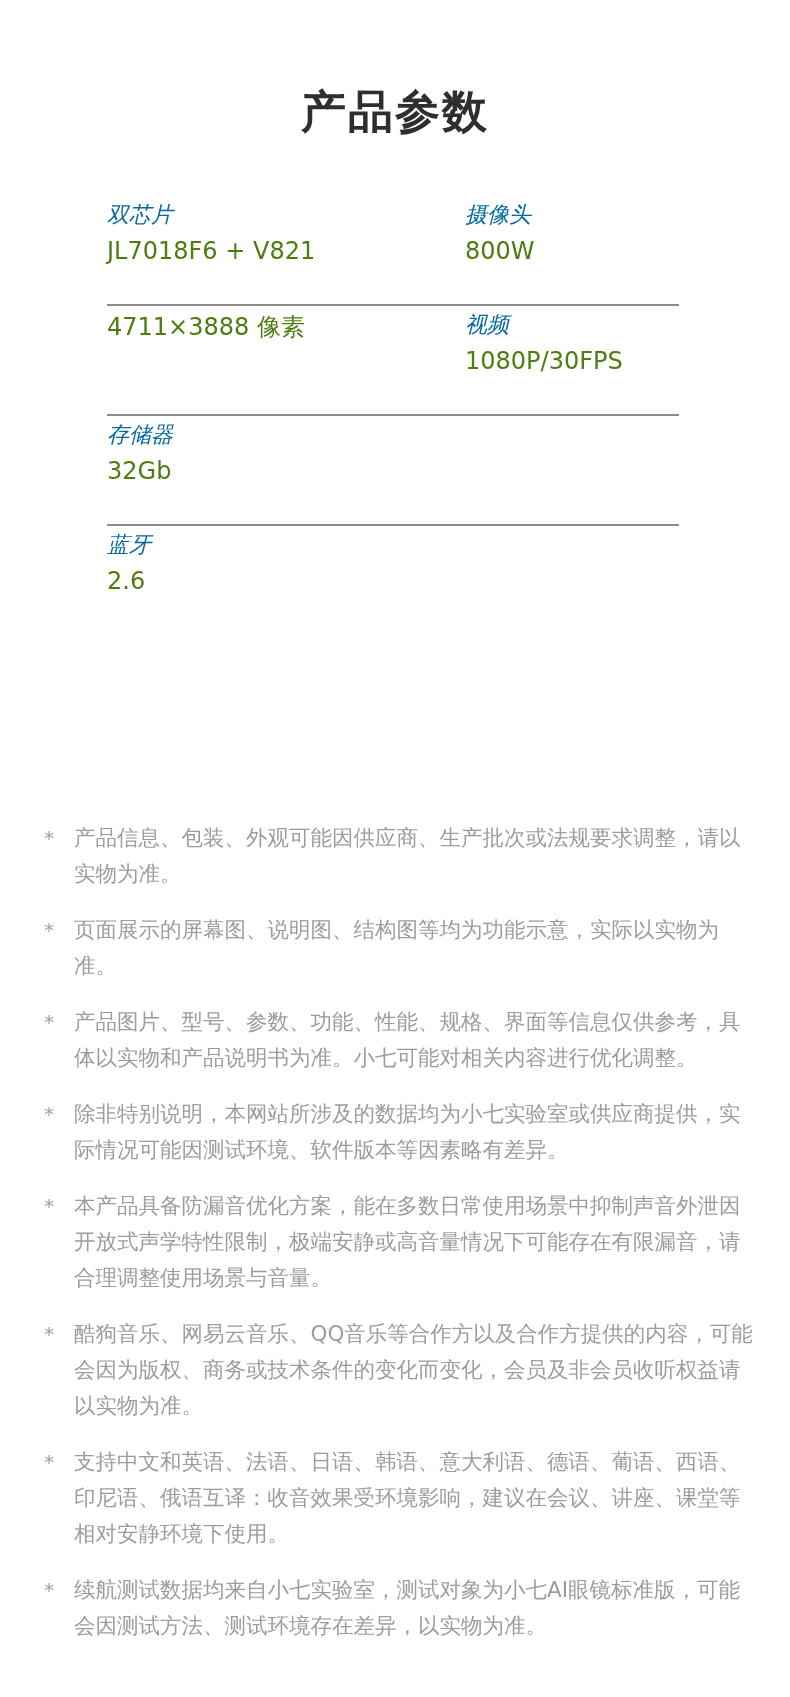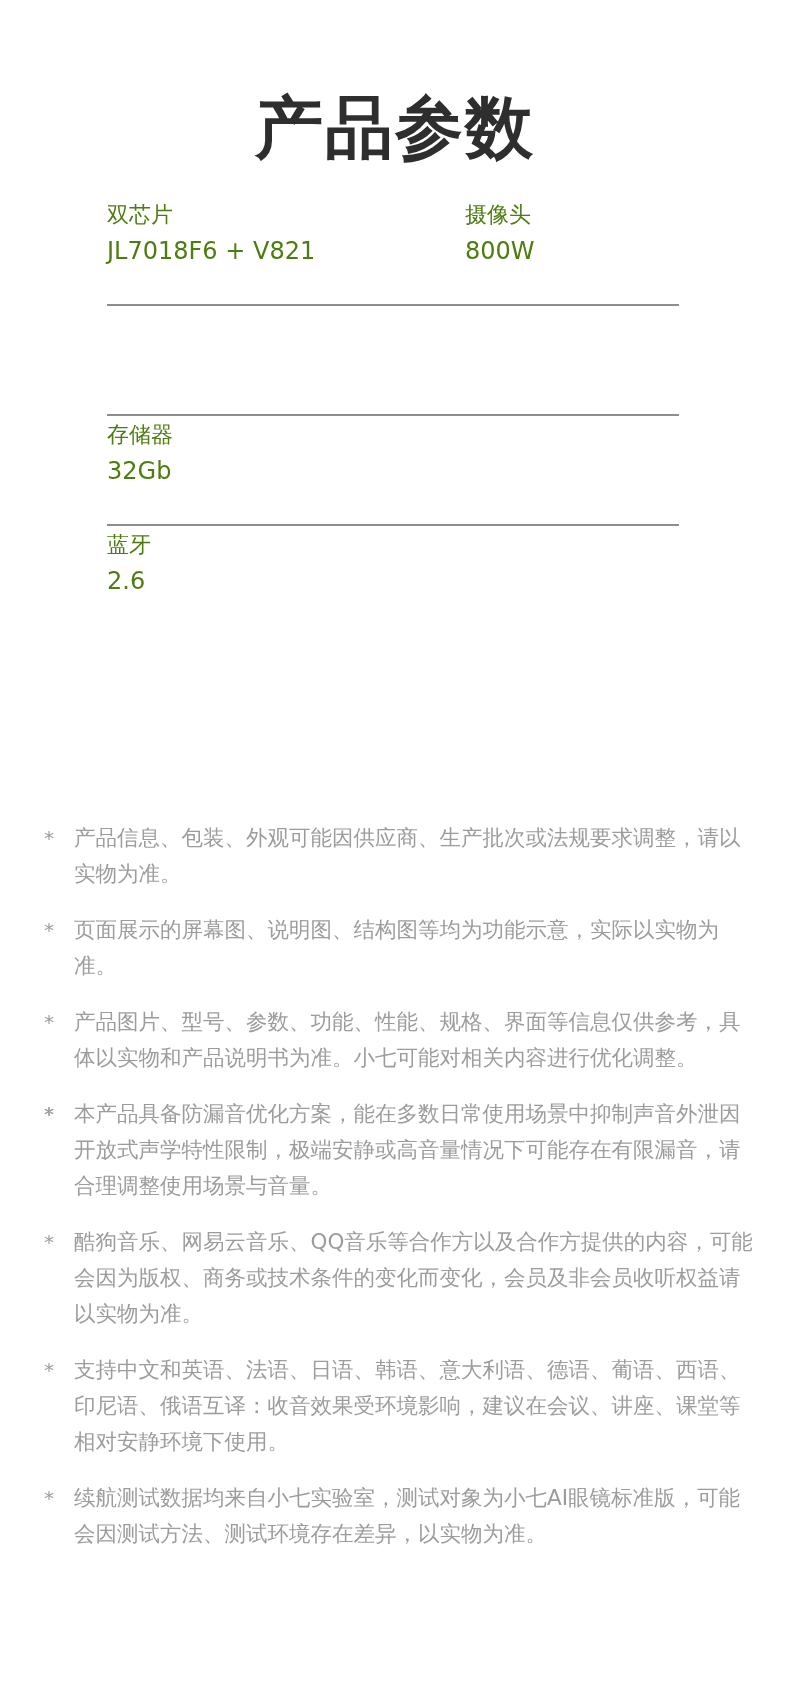--- a/index.html
+++ b/index.html
@@ -14,21 +14,21 @@
       overflow: hidden;
       font-family: "DejaVu Sans", "Liberation Sans", sans-serif;
       color: #2b2b2b;
     }
     .page-title {
       position: absolute;
       left: 0;
       top: 42px;
       width: 790px;
       text-align: center;
-      font-size: 68px;
+      font-size: 45px;
       font-weight: bold;
       color: #2e2e2e;
       letter-spacing: 2px;
       line-height: 80px;
     }
     .spec-table {
       position: absolute;
       left: 107px;
       top: 196px;
       width: 572px;
@@ -44,23 +44,24 @@
     .spec-cell {
       position: absolute;
       top: 0;
     }
     .spec-cell.left { left: 0; }
     .spec-cell.right { left: 358px; }
     .spec-label {
       display: block;
       font-size: 22px;
       line-height: 30px;
-      color: #4d7c0f;
+      color: #0369a1;
       height: 30px;
       margin-top: 4px;
+      font-style: italic;
     }
     .spec-value {
       display: block;
       font-size: 24px;
       line-height: 34px;
       color: #4d7c0f;
       margin-top: 4px;
     }
     .spec-value.bold { font-weight: bold; }
     .notes {
@@ -97,20 +98,25 @@
       <span class="spec-value">JL7018F6 + V821</span>
     </div>
     <div class="spec-cell right">
       <span class="spec-label">摄像头</span>
       <span class="spec-value">800W</span>
     </div>
   </div>
 
   <div class="spec-row with-divider">
     <div class="spec-cell left">
+      <span class="spec-value">4711×3888 像素</span>
+    </div>
+    <div class="spec-cell right">
+      <span class="spec-label">视频</span>
+      <span class="spec-value">1080P/30FPS</span>
     </div>
   </div>
 
   <div class="spec-row with-divider">
     <div class="spec-cell left">
       <span class="spec-label">存储器</span>
       <span class="spec-value">32Gb</span>
     </div>
   </div>
 
@@ -131,20 +137,21 @@
   <div class="note">
     <span class="note-bullet">*</span>
     <span>页面展示的屏幕图、说明图、结构图等均为功能示意，实际以实物为准。</span>
   </div>
   <div class="note">
     <span class="note-bullet">*</span>
     <span>产品图片、型号、参数、功能、性能、规格、界面等信息仅供参考，具体以实物和产品说明书为准。小七可能对相关内容进行优化调整。</span>
   </div>
   <div class="note">
     <span class="note-bullet">*</span>
+    <span>除非特别说明，本网站所涉及的数据均为小七实验室或供应商提供，实际情况可能因测试环境、软件版本等因素略有差异。</span>
   </div>
   <div class="note">
     <span class="note-bullet">*</span>
     <span>本产品具备防漏音优化方案，能在多数日常使用场景中抑制声音外泄因开放式声学特性限制，极端安静或高音量情况下可能存在有限漏音，请合理调整使用场景与音量。</span>
   </div>
   <div class="note">
     <span class="note-bullet">*</span>
     <span>酷狗音乐、网易云音乐、QQ音乐等合作方以及合作方提供的内容，可能会因为版权、商务或技术条件的变化而变化，会员及非会员收听权益请以实物为准。</span>
   </div>
   <div class="note">

